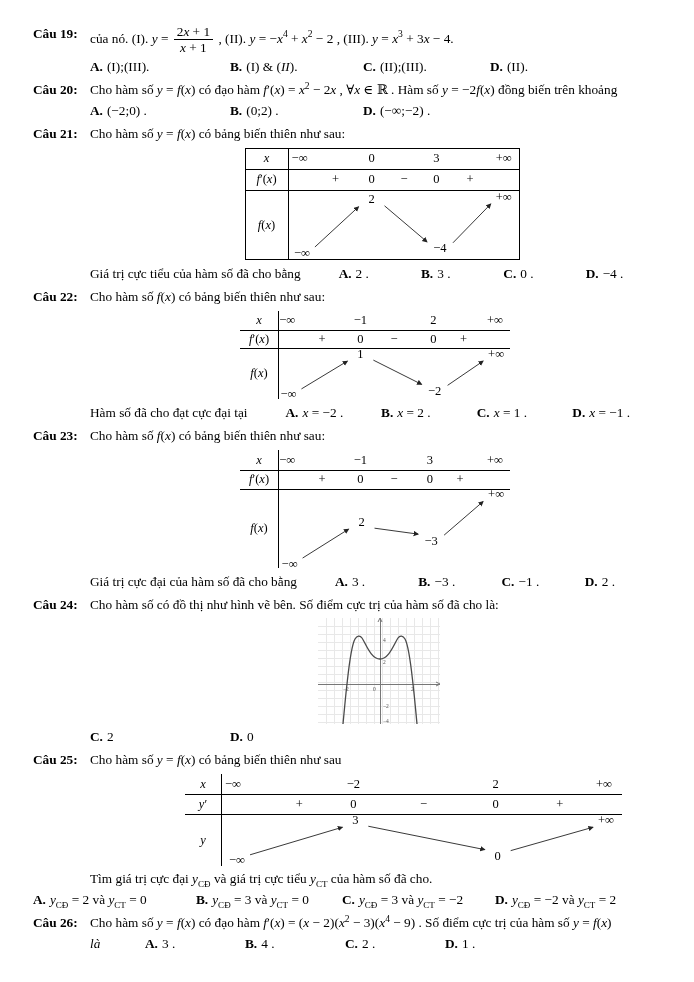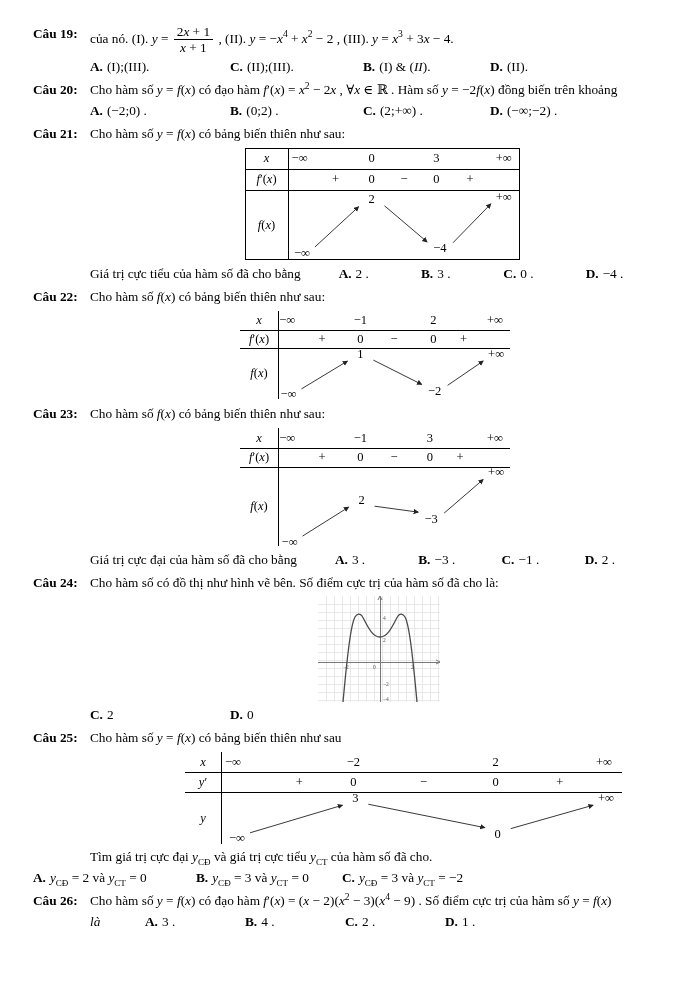--- a/index.html
+++ b/index.html
@@ -49,36 +49,35 @@
 <body>
 
 <div id="doc">
     <div class="q">
       <div class="qrow">
         <span class="qlabel">Câu 19:</span>
         <div class="qcontent">
           <div class="line">của nó. (I). <i>y</i> = <span class="frac"><span class="fnum">2<i>x</i> + 1</span><span class="fden"><i>x</i> + 1</span></span> , (II). <i>y</i> = −<i>x</i><sup>4</sup> + <i>x</i><sup>2</sup> − 2 , (III). <i>y</i> = <i>x</i><sup>3</sup> + 3<i>x</i> − 4.</div>
           <div class="opts opts-wide4">
             <span class="opt"><b class="letter">A.</b><span class="optv">(I);(III).</span></span>
+            <span class="opt"><b class="letter">B.</b><span class="optv">(I) &amp; (<i>II</i>).</span></span>
             <span class="opt"><b class="letter">C.</b><span class="optv">(II);(III).</span></span>
-            <span class="opt"><b class="letter">B.</b><span class="optv">(I) &amp; (<i>II</i>).</span></span>
             <span class="opt"><b class="letter">D.</b><span class="optv">(II).</span></span>
           </div>
         </div>
       </div>
     </div>
     <div class="q">
       <div class="qrow">
         <span class="qlabel">Câu 20:</span>
         <div class="qcontent">
           <div class="line">Cho hàm số <i>y</i> = <i>f</i>(<i>x</i>) có đạo hàm <i>f</i>′(<i>x</i>) = <i>x</i><sup>2</sup> − 2<i>x</i> , ∀<i>x</i> ∈ ℝ . Hàm số <i>y</i> = −2<i>f</i>(<i>x</i>) đồng biến trên khoảng</div>
           <div class="opts opts-wide4">
             <span class="opt"><b class="letter">A.</b><span class="optv">(−2;0) .</span></span>
             <span class="opt"><b class="letter">B.</b><span class="optv">(0;2) .</span></span>
-            <span class="opt"><b class="letter">C.</b><span class="optv">(2;+∞) .</span></span>
             <span class="opt"><b class="letter">D.</b><span class="optv">(−∞;−2) .</span></span>
           </div>
         </div>
       </div>
     </div>
     <div class="q">
       <div class="qrow">
         <span class="qlabel">Câu 21:</span>
         <div class="qcontent">
           <div class="line">Cho hàm số <i>y</i> = <i>f</i>(<i>x</i>) có bảng biến thiên như sau:</div>
@@ -152,20 +151,27 @@
             <span class="tcell" style="left: 254.92px; top: 9.5px;">+∞</span>
             <span class="tcell" style="left: 82.08px; top: 28px;">+</span>
             <span class="tcell" style="left: 120.36px; top: 28px;">0</span>
             <span class="tcell" style="left: 154px; top: 28px;">−</span>
             <span class="tcell" style="left: 193.44px; top: 28px;">0</span>
             <span class="tcell" style="left: 223.6px; top: 28px;">+</span>
             <span class="tcell" style="left: 48.44px; top: 83.92px;">−∞</span>
             <span class="tcell" style="left: 120.36px; top: 43.12px;">1</span>
             <span class="tcell" style="left: 194.6px; top: 80.35px;">−2</span>
             <span class="tcell" style="left: 256.08px; top: 43.12px;">+∞</span>
+          </div>
+          <div class="opts opts-inline">
+            <span class="lead">Hàm số đã cho đạt cực đại tại</span>
+            <span class="opt"><b class="letter">A.</b><span class="optv"><i>x</i> = −2 .</span></span>
+            <span class="opt"><b class="letter">B.</b><span class="optv"><i>x</i> = 2 .</span></span>
+            <span class="opt"><b class="letter">C.</b><span class="optv"><i>x</i> = 1 .</span></span>
+            <span class="opt"><b class="letter">D.</b><span class="optv"><i>x</i> = −1 .</span></span>
           </div>
         </div>
       </div>
     </div>
     <div class="q">
       <div class="qrow">
         <span class="qlabel">Câu 23:</span>
         <div class="qcontent">
           <div class="line">Cho hàm số <i>f</i>(<i>x</i>) có bảng biến thiên như sau:</div>
           <div class="bbt" style="width: 270px; height: 118px; margin-left: 150px;">
@@ -298,20 +304,21 @@
             <span class="tcell" style="left: 52.04px; top: 86.8px;">−∞</span>
             <span class="tcell" style="left: 170.335px; top: 46.24px;">3</span>
             <span class="tcell" style="left: 312.69px; top: 82.64px;">0</span>
             <span class="tcell" style="left: 420.96px; top: 46.24px;">+∞</span>
           </div>
           <div class="line">Tìm giá trị cực đại <i>y</i><sub>CĐ</sub> và giá trị cực tiểu <i>y</i><sub>CT</sub> của hàm số đã cho.</div>
           <div class="opts opts-full">
             <span class="opt"><b class="letter">A.</b><span class="optv"><i>y</i><sub>CĐ</sub> = 2 và <i>y</i><sub>CT</sub> = 0</span></span>
             <span class="opt"><b class="letter">B.</b><span class="optv"><i>y</i><sub>CĐ</sub> = 3 và <i>y</i><sub>CT</sub> = 0</span></span>
             <span class="opt"><b class="letter">C.</b><span class="optv"><i>y</i><sub>CĐ</sub> = 3 và <i>y</i><sub>CT</sub> = −2</span></span>
+            <span class="opt"><b class="letter">D.</b><span class="optv"><i>y</i><sub>CĐ</sub> = −2 và <i>y</i><sub>CT</sub> = 2</span></span>
           </div>
         </div>
       </div>
     </div>
     <div class="q">
       <div class="qrow">
         <span class="qlabel">Câu 26:</span>
         <div class="qcontent">
           <div class="line">Cho hàm số <i>y</i> = <i>f</i>(<i>x</i>) có đạo hàm <i>f</i>′(<i>x</i>) = (<i>x</i> − 2)(<i>x</i><sup>2</sup> − 3)(<i>x</i><sup>4</sup> − 9) . Số điểm cực trị của hàm số <i>y</i> = <i>f</i>(<i>x</i>)</div>
           <div class="opts opts-near">

